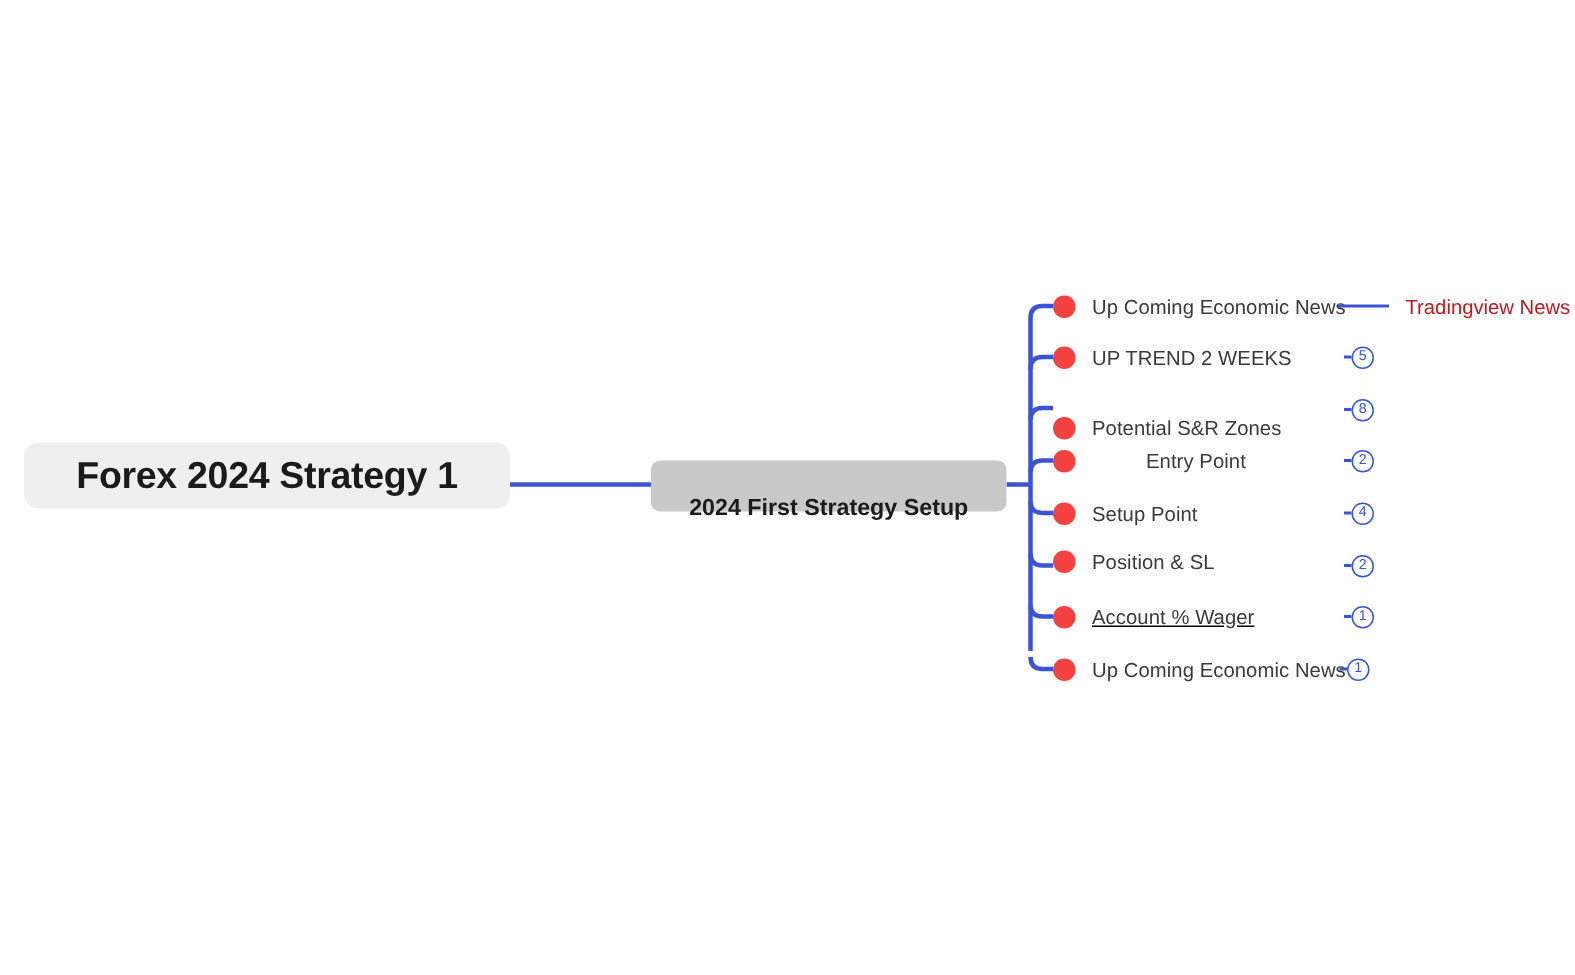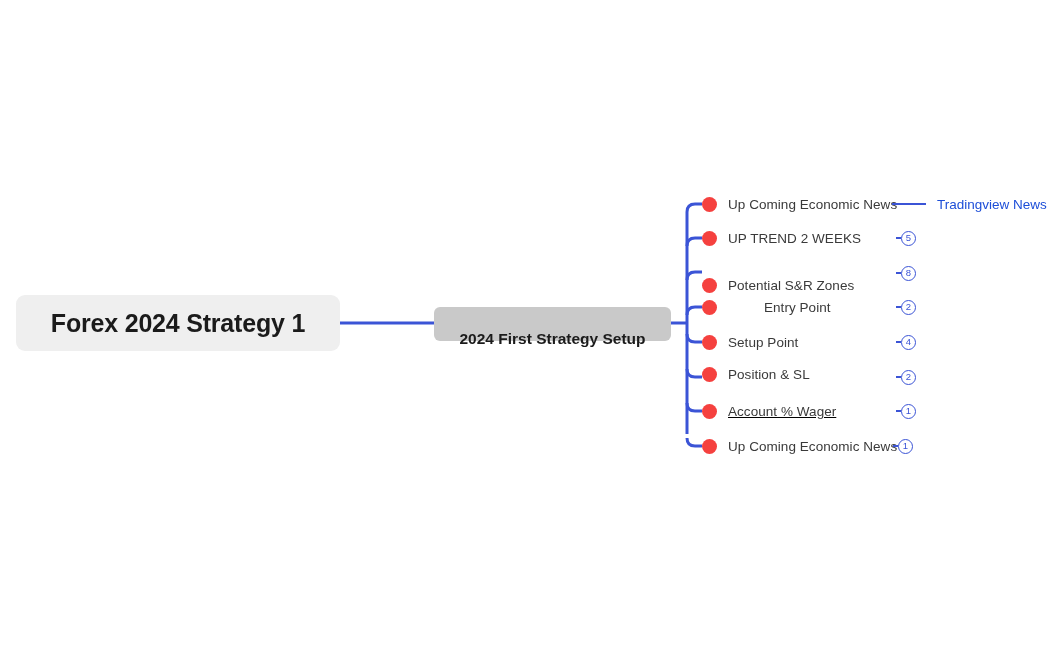--- a/index.html
+++ b/index.html
@@ -32,21 +32,21 @@
     height: 650px;
     pointer-events: none;
   }
 
   
   .root-node {
     position: absolute;
     left: 16px;
     top: 295px;
     width: 324px;
-    height: 56px;
+    height: 44px;
     background: #efefef;
     border-radius: 9px;
     display: flex;
     align-items: center;
     justify-content: center;
     box-sizing: border-box;
     padding: 0 14px;
   }
   .root-node .label {
     font-size: 25px;
@@ -140,21 +140,21 @@
     white-space: nowrap;
   }
   .leaf3 .connector {
     width: 34px;
     height: 2.6px;
     background: #3b54d6;
     flex: 0 0 auto;
   }
   .leaf3 .leaf3-label {
     font-size: 13.5px;
-    color: #1d4ed8;
+    color: #b91c1c;
     margin-left: 11px;
   }
 </style>
 </head>
 <body>
 
 <div id="canvas">
 
   <svg id="wires" viewBox="0 0 1050 650" width="1050" height="650" xmlns="http://www.w3.org/2000/svg">
     <g fill="none" stroke="#3B54D6" stroke-width="3" stroke-linecap="butt">

